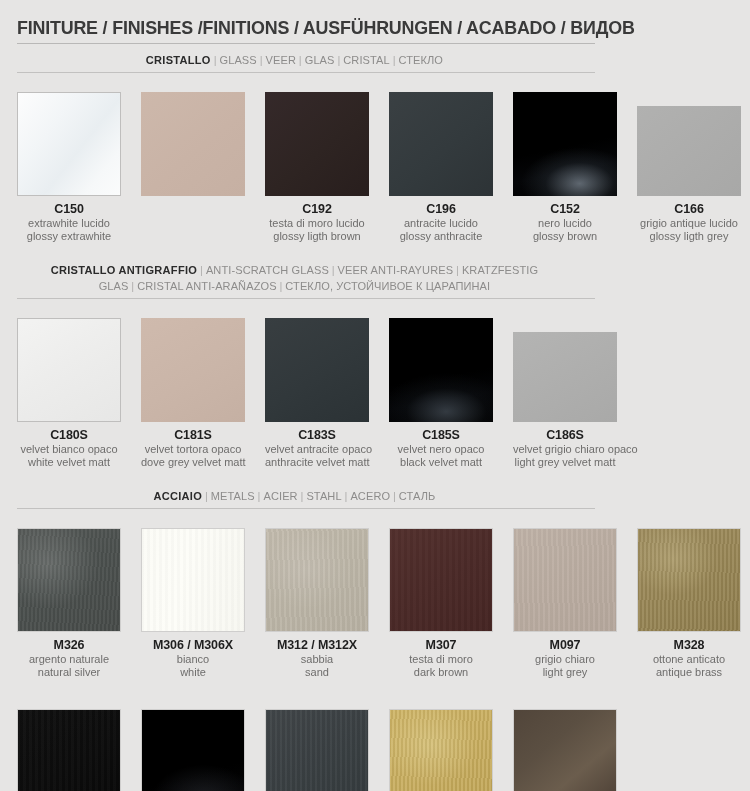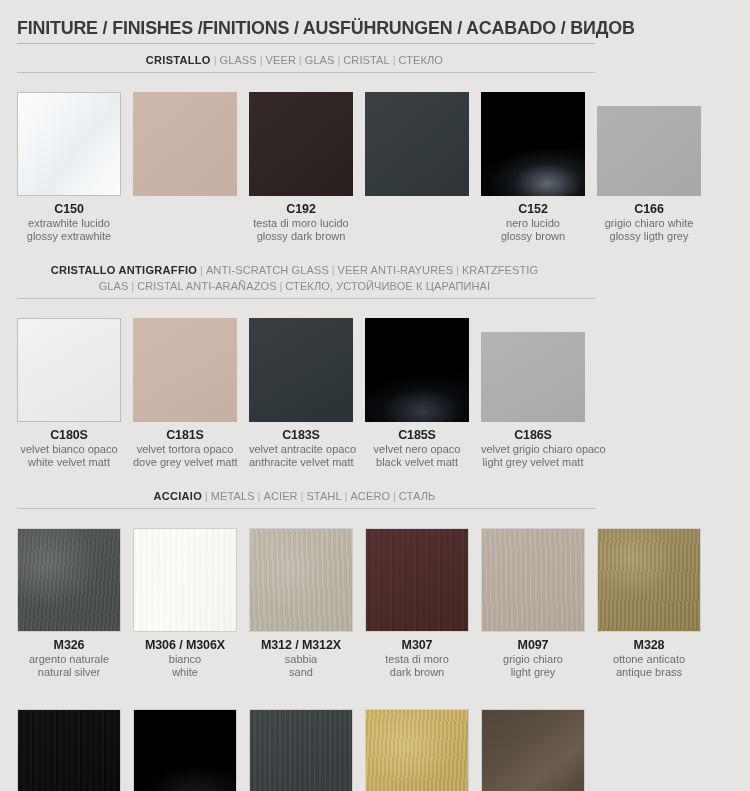--- a/index.html
+++ b/index.html
@@ -57,21 +57,21 @@
   .section-head .sep { color: #b0afae; padding: 0 3px; }
   .section-rule {
     height: 1px;
     background: #c2c1c0;
     margin-bottom: 10px;
   }
 
   
   .row {
     display: flex;
-    gap: 12px;
+    gap: 20px;
     margin-bottom: 2px;
     margin-top: 19px;
   }
   .cell {
     width: 104px;
     flex: 0 0 104px;
   }
   .cell.nudge { padding-top: 14px; }
 
   .swatch {
@@ -216,39 +216,44 @@
             </div>
           </div>
           <div class="cell">
             <div class="swatch s-tortora"></div>
           </div>
           <div class="cell">
             <div class="swatch s-darkbrown"></div>
             <div class="labels">
               <div class="code">C192</div>
               <div class="desc">testa di moro lucido</div>
-              <div class="desc">glossy dark brown</div>
+              <div class="desc">glossy ligth brown</div>
             </div>
           </div>
           <div class="cell">
             <div class="swatch s-anthracite"></div>
+            <div class="labels">
+              <div class="code">C196</div>
+              <div class="desc">antracite lucido</div>
+              <div class="desc">glossy anthracite</div>
+            </div>
           </div>
           <div class="cell">
             <div class="swatch s-glossblack"></div>
             <div class="labels">
               <div class="code">C152</div>
               <div class="desc">nero lucido</div>
               <div class="desc">glossy brown</div>
             </div>
           </div>
           <div class="cell nudge">
             <div class="swatch s-lightgrey"></div>
             <div class="labels">
               <div class="code">C166</div>
-              <div class="desc">grigio chiaro white</div>
+              <div class="desc">grigio antique lucido</div>
               <div class="desc">glossy ligth grey</div>
             </div>
           </div>
         </div>
         <div class="sec-gap-1"></div>
       </div>
       <div class="section">
         <div class="section-head"><span class="primary">CRISTALLO ANTIGRAFFIO</span><span class="sep">|</span><span>ANTI-SCRATCH GLASS</span><span class="sep">|</span><span>VEER ANTI-RAYURES</span><span class="sep">|</span><span>KRATZFESTIG GLAS</span><span class="sep">|</span><span>CRISTAL ANTI-ARAÑAZOS</span><span class="sep">|</span><span>СТЕКЛО, УСТОЙЧИВОЕ К ЦАРАПИНАI</span></div>
         <div class="section-rule"></div>
         <div class="row">

